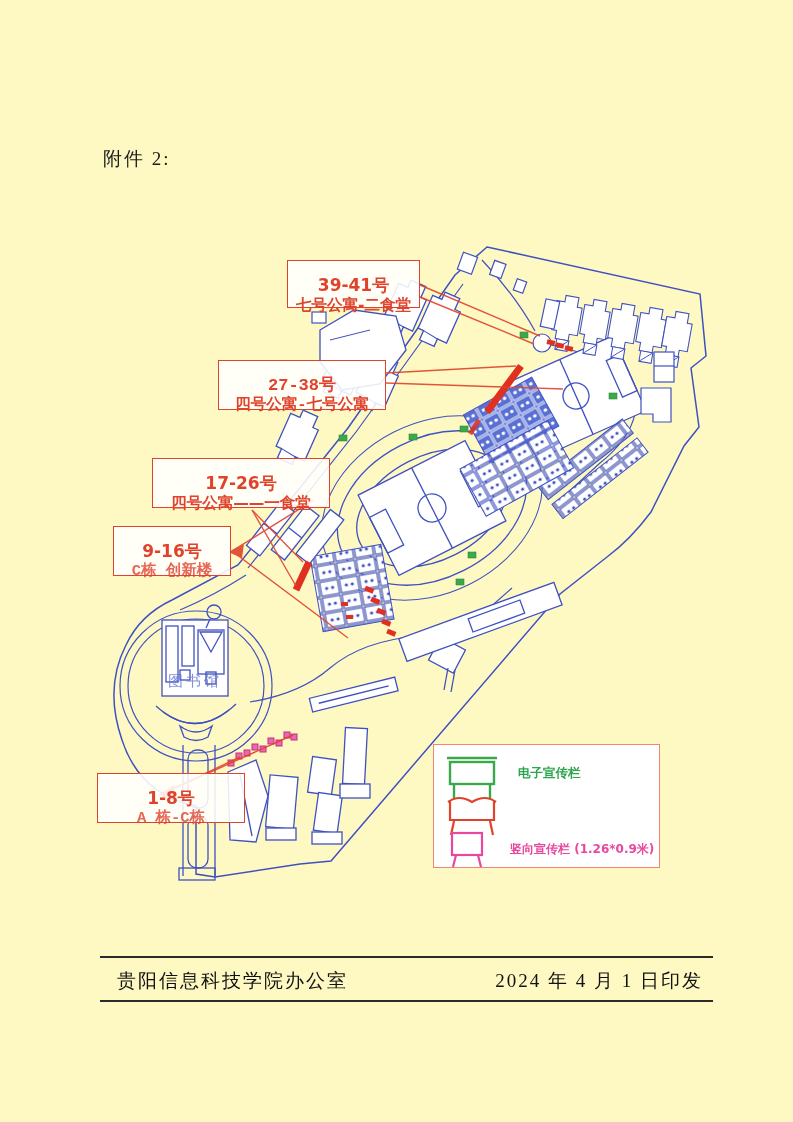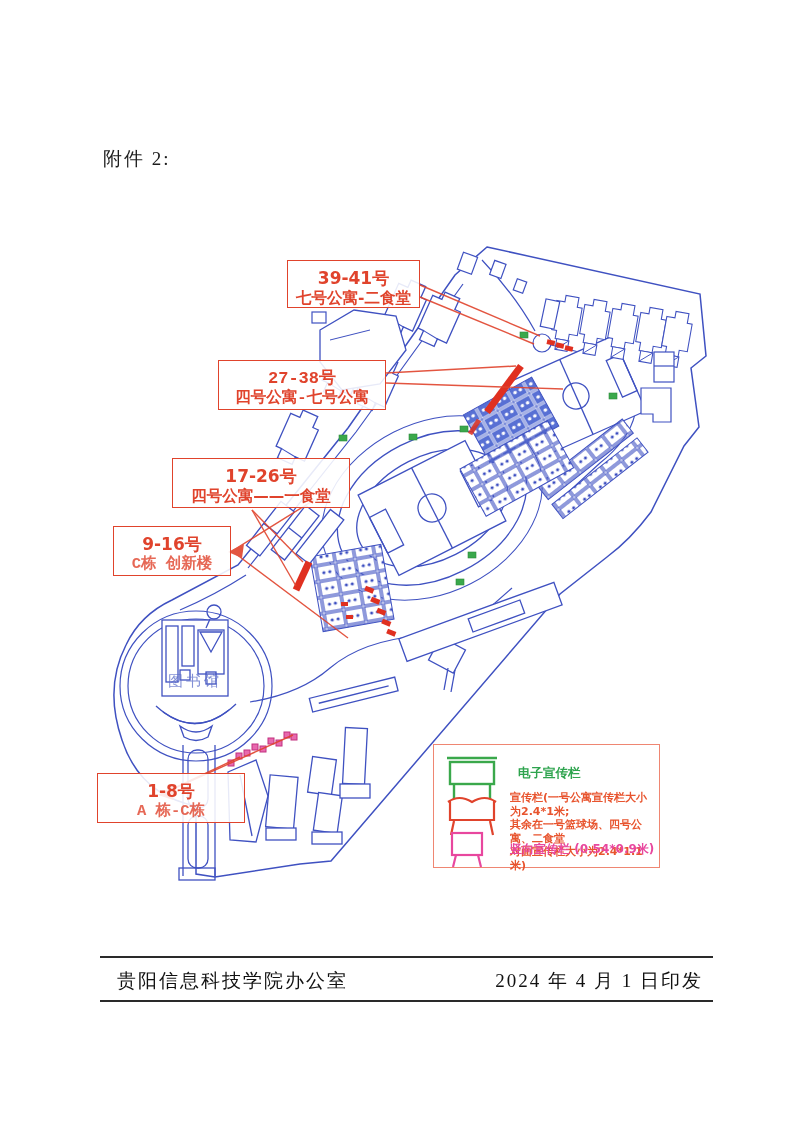--- a/index.html
+++ b/index.html
@@ -1,32 +1,32 @@
 <!DOCTYPE html>
 <html><head>
 <meta charset="utf-8">
 <style>
   html,body{margin:0;padding:0;background:#888;}
-  .page{position:relative;width:793px;height:1122px;background:#ffffff;margin:0 auto;
+  .page{position:relative;width:793px;height:1122px;background:#fef9c3;margin:0 auto;
         font-family:"DejaVu Sans",sans-serif;overflow:hidden;}
   .attachment{position:absolute;left:103px;top:146px;font-size:19px;color:#1c1c1c;
               font-family:"Liberation Serif",serif;letter-spacing:2px;}
   .title{position:absolute;left:330px;top:190px;font-size:22px;font-weight:bold;
          color:#e25248;letter-spacing:2px;}
   svg.map{position:absolute;left:0;top:0;}
   
   .abox{position:absolute;border:1.7px solid #e0432c;background:rgba(255,255,255,.88);
-        color:#e0432c;text-align:center;font-weight:bold;line-height:1.25;padding-top:7px;
+        color:#e0432c;text-align:center;font-weight:bold;line-height:1.25;padding-top:14px;
         box-sizing:border-box;}
   .abox .l1{font-size:17px;}
   .abox .l2{font-size:15.5px;}
   .abox .light{opacity:.8;font-weight:600;font-family:Liberation Mono, monospace;}
   #abox1{left:287px;top:260px;width:133px;height:48px;}
   #abox2{left:218px;top:360px;width:168px;height:50px;font-family:Liberation Mono, monospace;}
-  #abox3{left:152px;top:458px;width:178px;height:50px;margin-left:20px;}
+  #abox3{left:152px;top:458px;width:178px;height:50px;}
   #abox4{left:113px;top:526px;width:118px;height:50px;}
   #abox5{left:97px;top:773px;width:148px;height:50px;}
   
   .legend{position:absolute;left:433px;top:744px;width:227px;height:124px;
           border:1.4px solid #ef8672;background:#fff;box-sizing:border-box;}
   .legend .icon{position:absolute;left:12px;}
   .legend .txt{position:absolute;left:76px;font-weight:bold;}
   .lg-green{color:#2ea44e;font-size:12.5px;padding-left:8px;}
   .lg-red{color:#e8542e;font-size:11px;line-height:13.5px;}
   .lg-pink{color:#e8479e;font-size:12px;}
@@ -294,34 +294,29 @@
     <svg class="icon" style="top:48px" width="52" height="44">
       <g fill="none" stroke="#e0432c" stroke-width="2.2">
         <path d="M2,9 Q13,1 26,9 Q39,1 50,9"></path>
         <line x1="4" y1="8" x2="4" y2="28"></line>
         <line x1="48" y1="8" x2="48" y2="28"></line>
         <line x1="4" y1="27" x2="48" y2="27"></line>
         <line x1="8" y1="28" x2="5" y2="42"></line>
         <line x1="44" y1="28" x2="47" y2="42"></line>
       </g>
     </svg>
-    <div class="txt lg-red" style="top:46px;width:148px">
-      <div>宣传栏(一号公寓宣传栏大小为2.4*1米;</div>
-      <div>其余在一号篮球场、四号公寓、二食堂</div>
-      <div>对面宣传栏大小为2.4*1.1米)</div>
-    </div>
 
     <svg class="icon" style="top:86px" width="44" height="38">
       <g fill="none" stroke="#e8479e" stroke-width="2.2">
         <rect x="6" y="2" width="30" height="22"></rect>
         <line x1="10" y1="24" x2="7" y2="36"></line>
         <line x1="32" y1="24" x2="35" y2="36"></line>
       </g>
     </svg>
-    <div class="txt lg-pink" style="top:96px">竖向宣传栏 (0.54*0.9米)</div>
+    <div class="txt lg-pink" style="top:96px">竖向宣传栏 (1.26*0.9米)</div>
   </div>
 
   <div class="rule" style="top:956px"></div>
   <div class="footer-row">
     <span class="left">贵阳信息科技学院办公室</span>
     <span class="right">2024 年 4 月 1 日印发</span>
   </div>
   <div class="rule" style="top:1000px"></div>
 
 </div>

